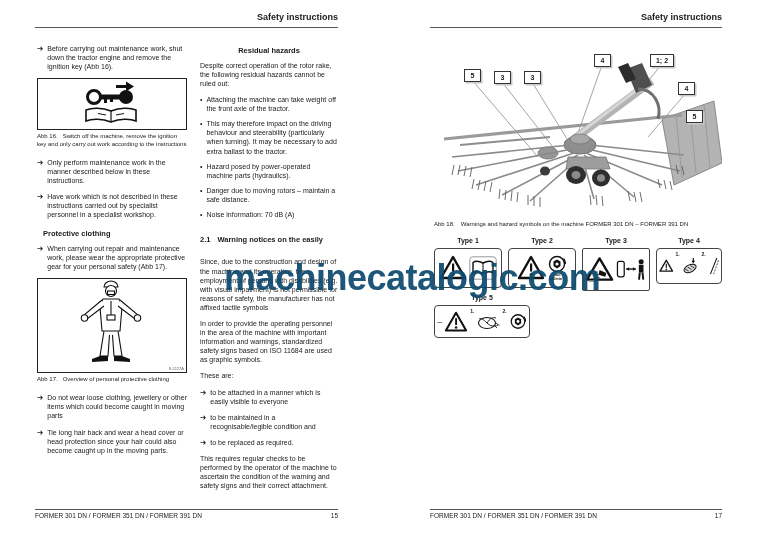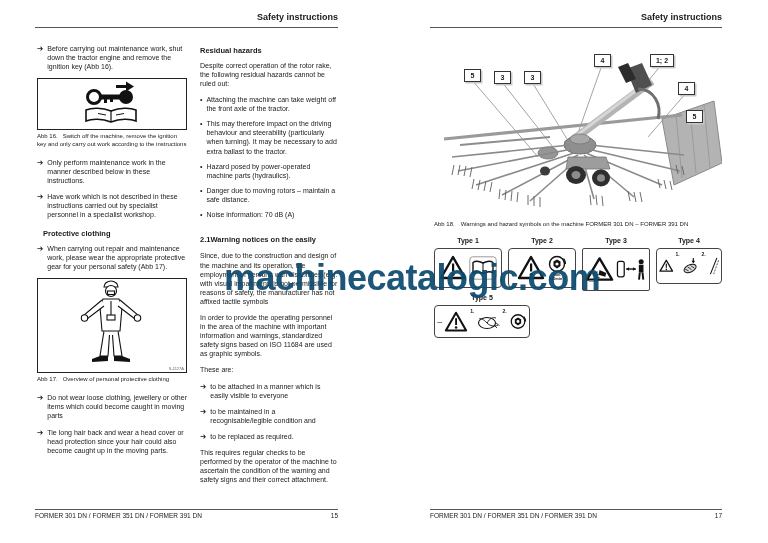--- a/index.html
+++ b/index.html
@@ -17,24 +17,24 @@
   .ftr{position:absolute;top:512px;left:0;right:0;font-size:6.5px;display:flex;justify-content:space-between;}
   .col{position:absolute;top:44px;font-size:7px;line-height:1.3;}
   #c1{left:2px;width:150px;}
   #c2{left:165px;width:138px;}
   .ab{display:flex;gap:4px;margin:0 0 7px 0;}
   .ab .ar{flex:0 0 auto;font-size:7.5px;line-height:1.2;}
   .ab .tx{flex:1;}
   .dli{display:flex;gap:4px;margin:0 0 6px 0;}
   .dli .dot{flex:0 0 auto;}
   .dli .tx{flex:1;}
-  .bh{font-weight:bold;font-size:7.5px;margin:2px 0 5px 0;}
+  .bh{font-weight:bold;font-size:7.5px;margin:2px 0 5px 0;text-align:center;}
   .bh2{font-weight:bold;font-size:7.5px;margin:10px 0 5px 6px;}
   .para{margin:0 0 7px 0;}
-  .h21{display:flex;font-weight:bold;font-size:7.5px;margin:16px 0 7px 0;line-height:1.25;}
+  .h21{display:flex;gap:7px;font-weight:bold;font-size:7.5px;margin:16px 0 13px 0;line-height:1.25;}
   .figbox{border:1.5px solid #222;background:#fff;margin:2px 0 3px 0;position:relative;}
   .figcap{font-size:6px;line-height:1.3;color:#222;margin:1px 0 9px 0;}
   .figcap .lbl{margin-right:5px;}
   .figcode{position:absolute;right:2px;bottom:1px;font-size:4px;color:#666;}
   
   .diagram{position:absolute;top:45px;left:0;width:292px;height:172px;}
   .callout{position:absolute;background:#fff;border:1px solid #333;box-shadow:1.5px 1.5px 0 #c9c9c9;
     width:15px;height:11px;line-height:11px;text-align:center;font-size:7px;font-weight:bold;z-index:5;}
   .callout.wide{width:22px;}
   .abb18{position:absolute;top:221px;left:4px;right:0;font-size:6px;line-height:1.3;display:flex;gap:6px;}

